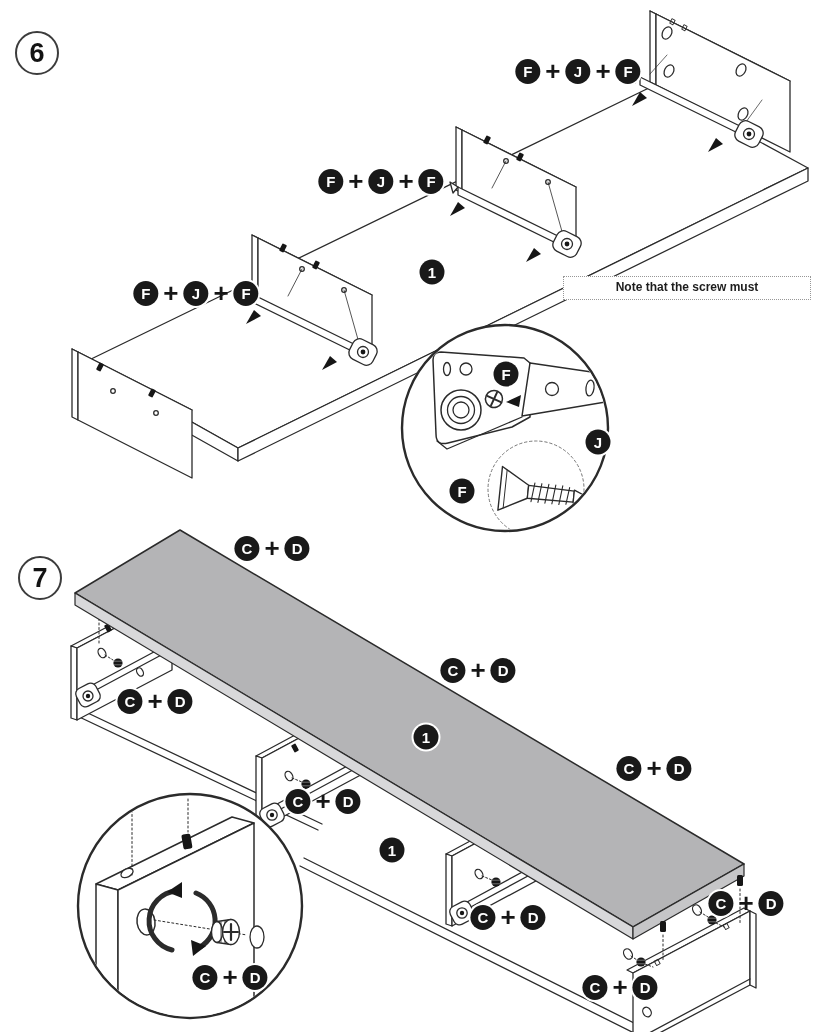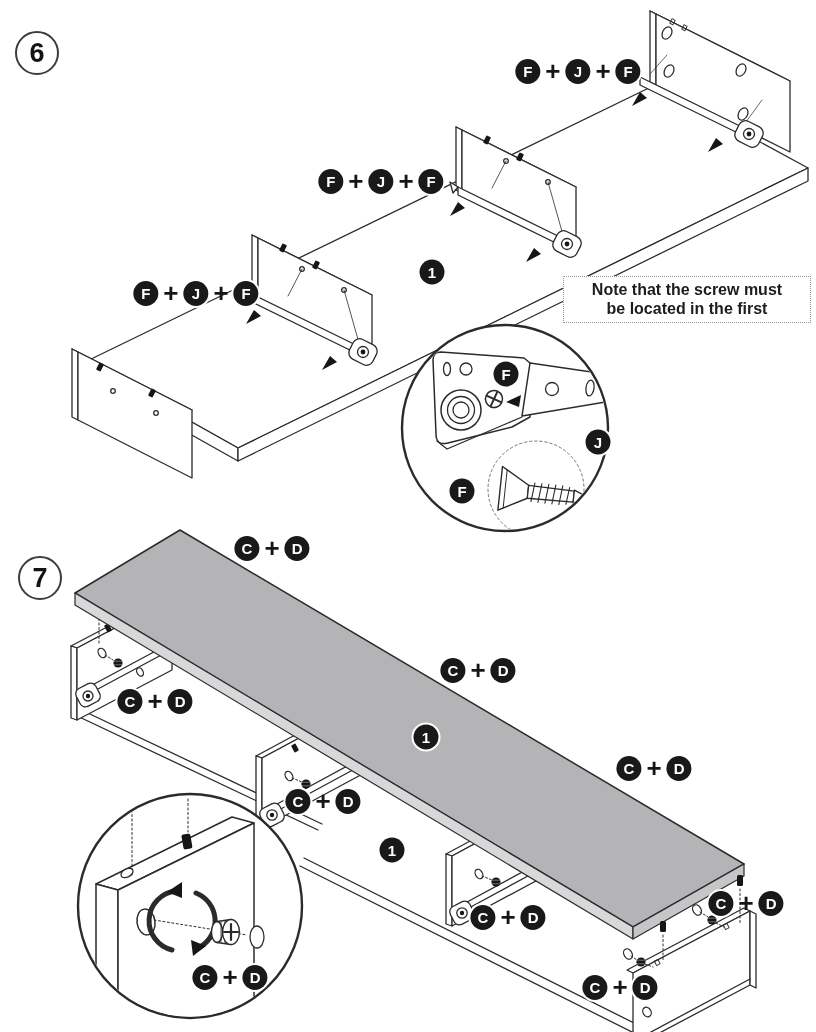--- a/index.html
+++ b/index.html
@@ -9,21 +9,21 @@
   .step-circle{position:absolute;width:40px;height:40px;border:2px solid #3c3c3c;border-radius:50%;
         background:#fff;display:flex;align-items:center;justify-content:center;
         font-size:27px;font-weight:bold;color:#131313;transform:translate(-50%,-50%);}
   .label-group{position:absolute;display:flex;align-items:center;gap:4px;transform:translate(-50%,-50%);}
   .badge{width:25px;height:25px;border-radius:50%;background:#191919;color:#fff;
         display:flex;align-items:center;justify-content:center;font-size:15px;font-weight:bold;
         box-shadow:0 0 0 2px #fff;flex:0 0 auto;}
   .abs{position:absolute;transform:translate(-50%,-50%);}
   .plus{font-size:26px;font-weight:800;color:#161616;line-height:1;padding:0 1px;}
   .note-box{position:absolute;left:563px;top:276px;width:242px;border:1.6px dotted #979797;
-        background:#fff;padding:4px 2px;text-align:center;font-size:16px;line-height:1.16;
+        background:#fff;padding:4px 2px;text-align:center;font-size:12px;line-height:1.16;
         color:#1d1d1d;font-weight:bold;}
 </style>
 </head>
 <body>
 
 <div id="page">
 
 <svg id="art" width="816" height="1032" viewBox="0 0 816 1032">
   <defs>
     <clipPath id="clip6">
@@ -279,21 +279,20 @@
     <span class="badge">F</span>
   </div>
 
   <span class="badge abs" style="left:432px;top:272px">1</span>
   <span class="badge abs" style="left:506px;top:374px">F</span>
   <span class="badge abs" style="left:598px;top:442px">J</span>
   <span class="badge abs" style="left:462px;top:491px">F</span>
 
   <div class="note-box">
     <div>Note that the screw must</div>
-    <div>be located in the first</div>
   </div>
 
   <div class="label-group" style="left:272px;top:548px">
     <span class="badge">C</span>
     <span class="plus">+</span>
     <span class="badge">D</span>
   </div>
   <div class="label-group" style="left:478px;top:670px">
     <span class="badge">C</span>
     <span class="plus">+</span>

